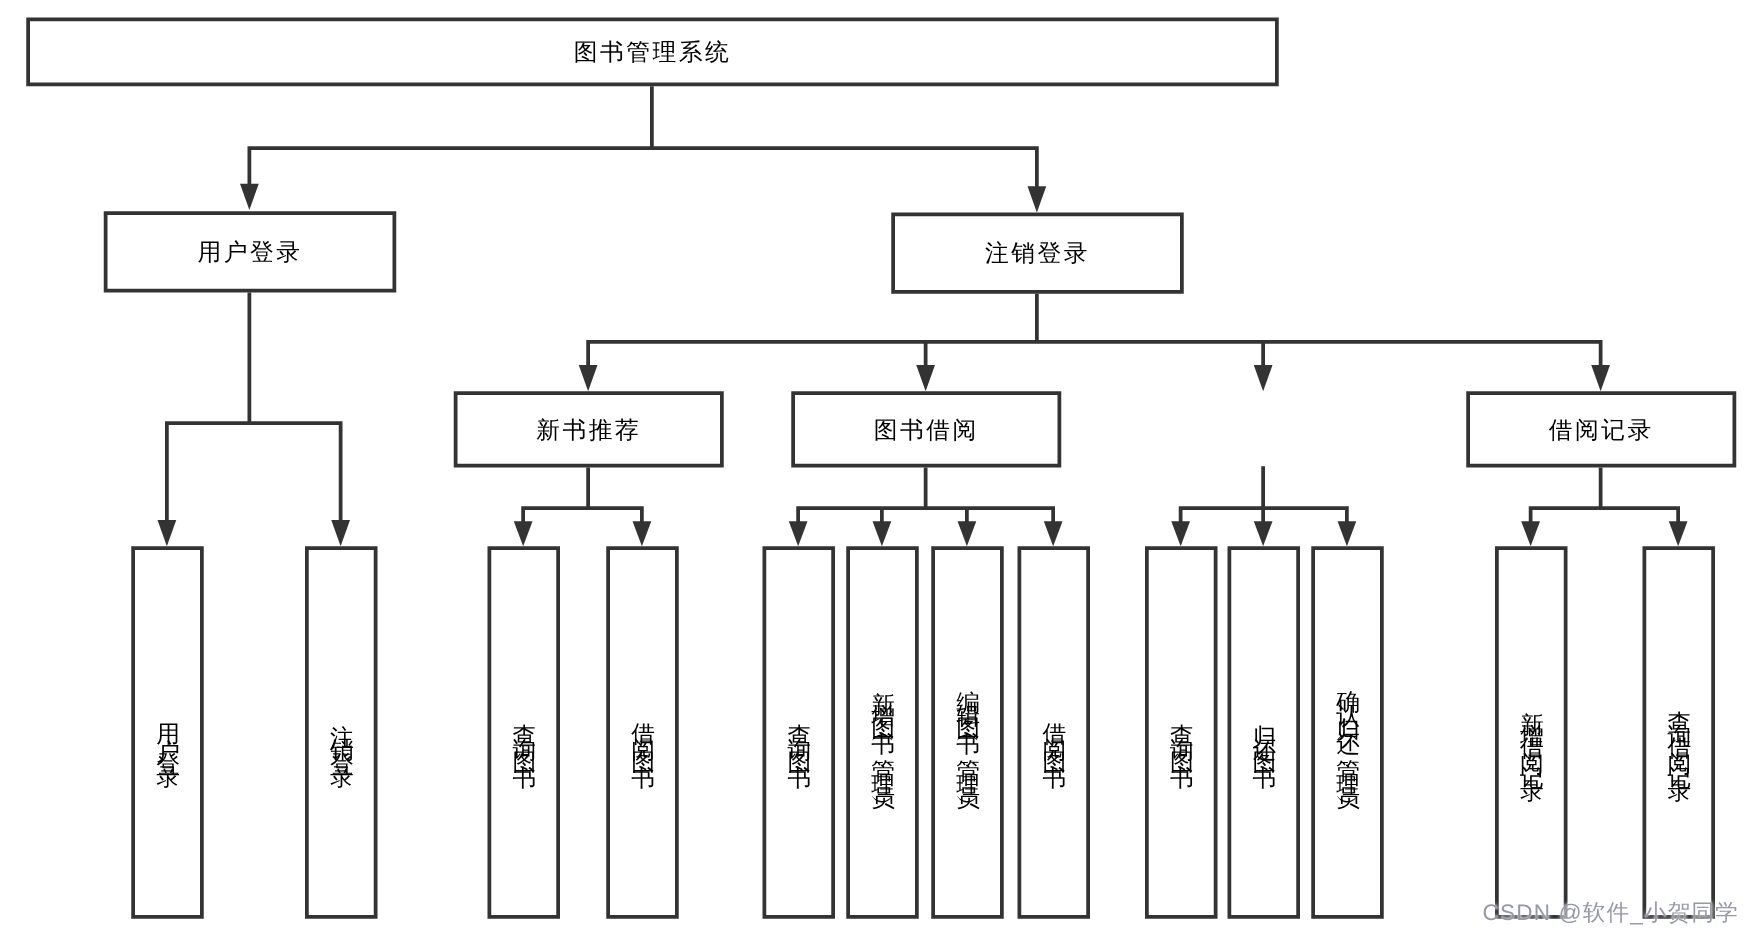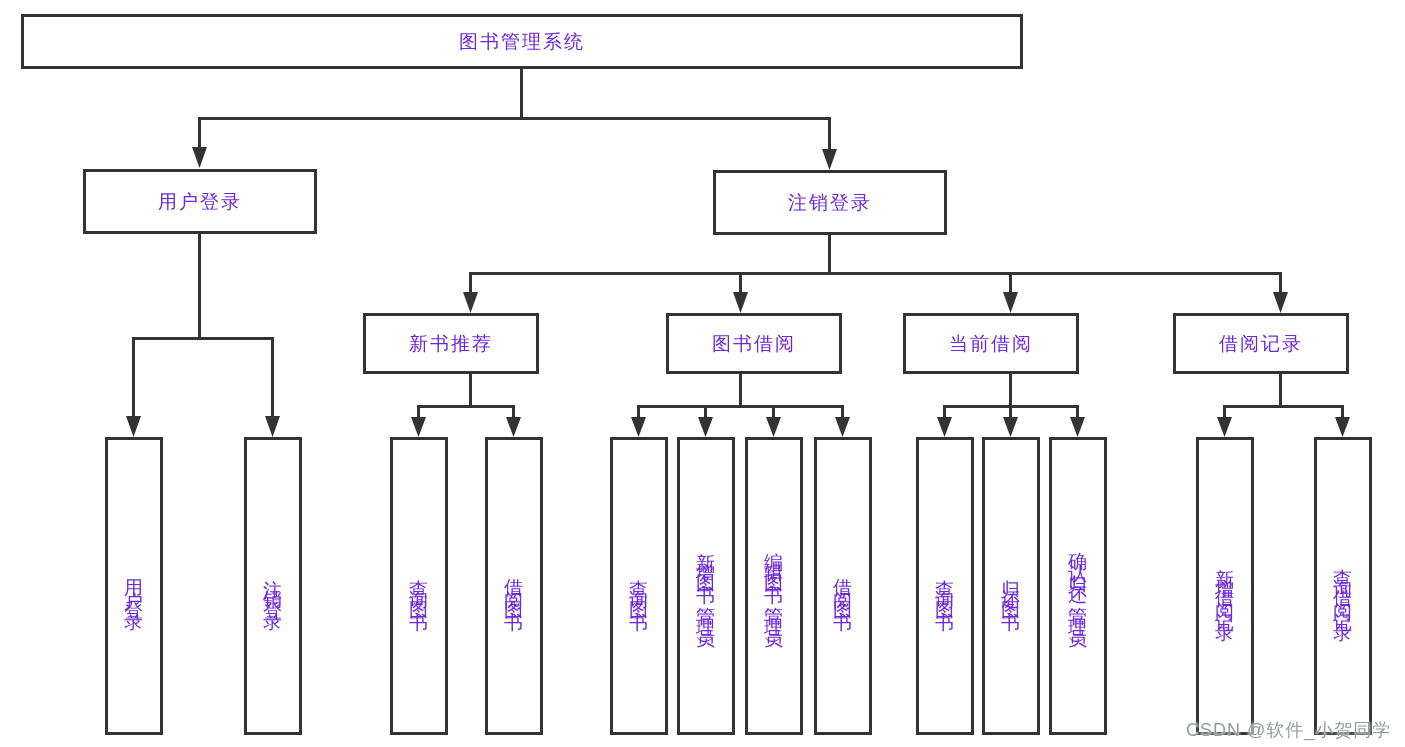--- a/index.html
+++ b/index.html
@@ -23,21 +23,21 @@
     height: 747px;
   }
   .node {
     position: absolute;
     box-sizing: border-box;
     border: 3px solid #333333;
     background: #ffffff;
     display: flex;
     align-items: center;
     justify-content: center;
-    color: #6d28d9;
+    color: #000000;
   }
   .root-box {
     left: 21px;
     top: 14px;
     width: 1002px;
     height: 55px;
   }
   .root-box .label {
     font-size: 19px;
     letter-spacing: 2px;
@@ -46,21 +46,21 @@
     font-size: 19px;
     letter-spacing: 2px;
     white-space: nowrap;
   }
   .l2-box {
     width: 234px;
     height: 65px;
   }
   .l3-box {
     top: 313px;
-    width: 176px;
+    width: 216px;
     height: 61px;
   }
   .vbox {
     top: 437px;
     width: 58px;
     height: 298px;
   }
   .vtext {
     writing-mode: vertical-rl;
     text-orientation: mixed;
@@ -141,25 +141,22 @@
   <div class="node hbox l2-box" style="left:83px; top:169px;">
     <span class="label">用户登录</span>
   </div>
   <div class="node hbox l2-box" style="left:713px; top:170px;">
     <span class="label">注销登录</span>
   </div>
 
   <div class="node hbox l3-box" style="left:363px;">
     <span class="label">新书推荐</span>
   </div>
-  <div class="node hbox l3-box" style="left:666px;">
+  <div class="node hbox l3-box" style="left:633px;">
     <span class="label">图书借阅</span>
-  </div>
-  <div class="node hbox l3-box" style="left:903px;">
-    <span class="label">当前借阅</span>
   </div>
   <div class="node hbox l3-box" style="left:1173px;">
     <span class="label">借阅记录</span>
   </div>
 
   <div class="node vbox" style="left:105px;">
     <span class="vtext">用户登录</span>
   </div>
   <div class="node vbox" style="left:244px;">
     <span class="vtext">注销登录</span>

